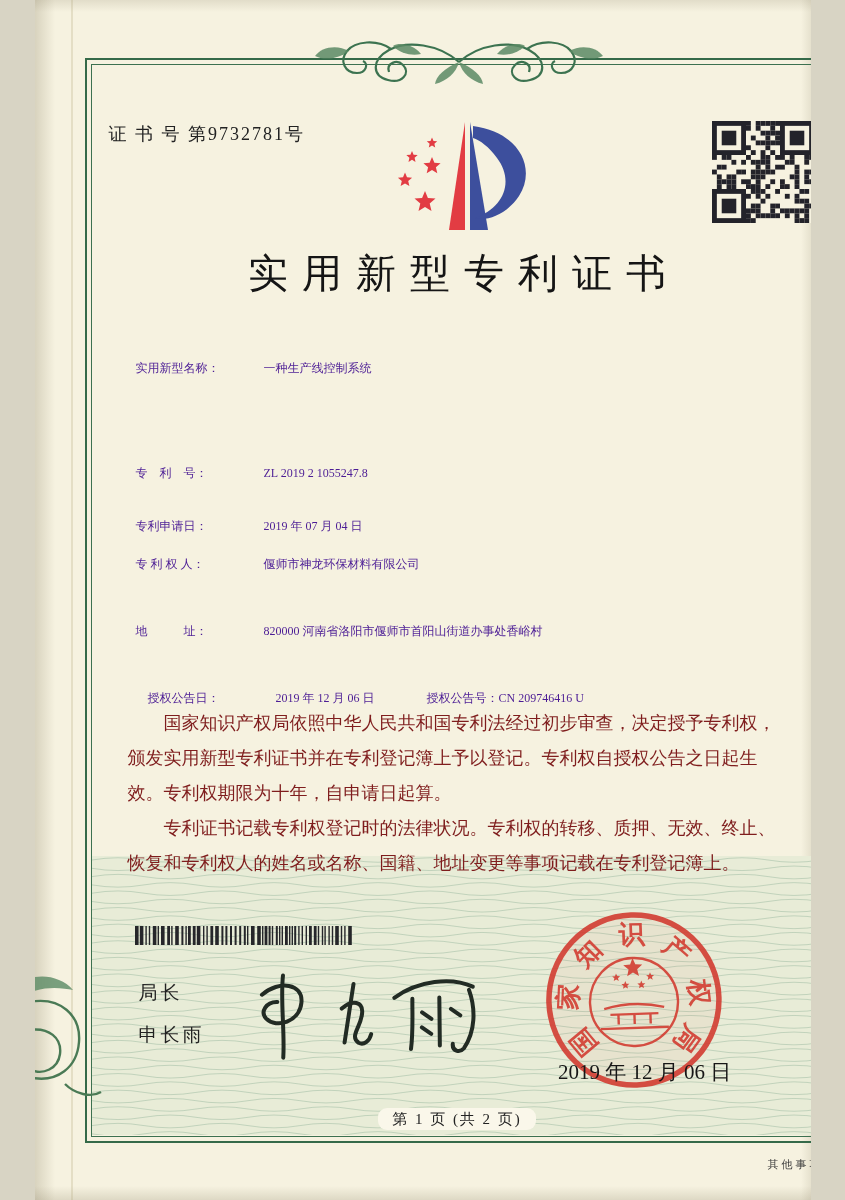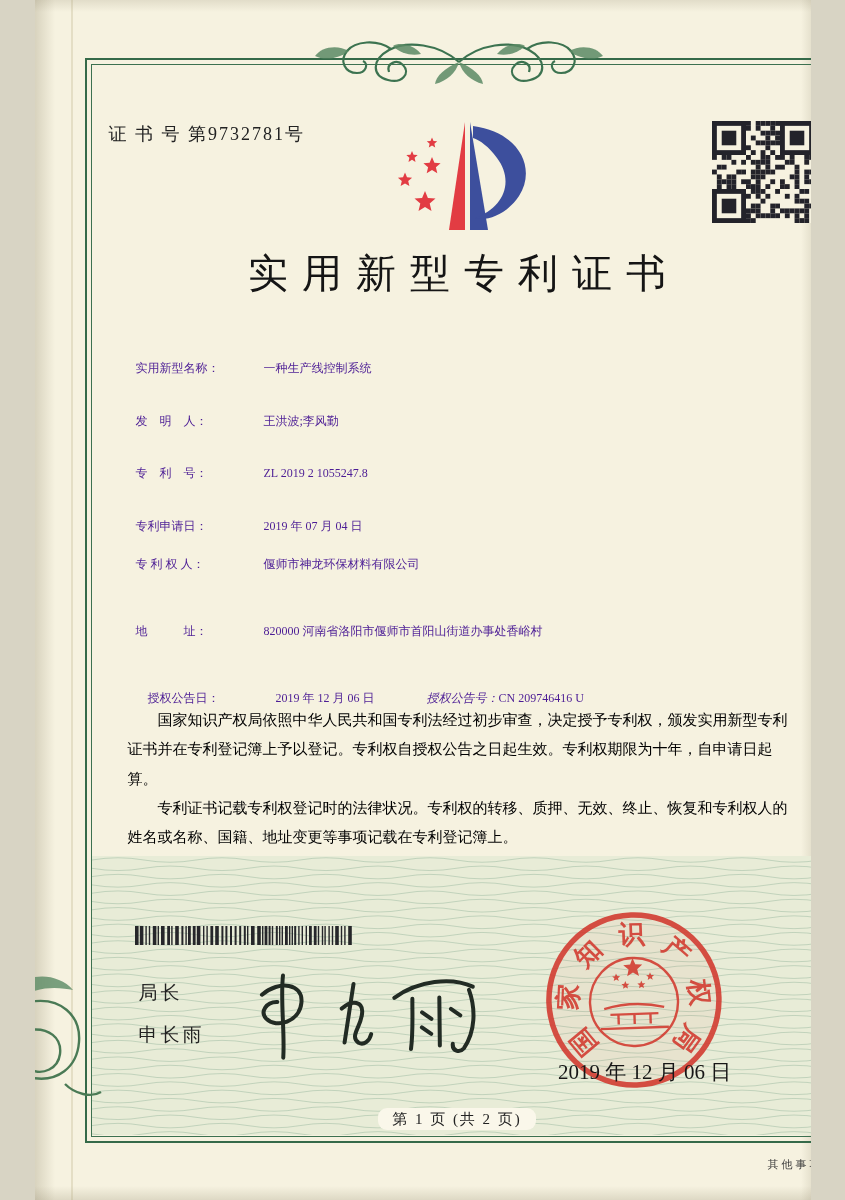--- a/index.html
+++ b/index.html
@@ -20,23 +20,23 @@
   .band{left:57px;top:856px;width:734px;height:279px;}
   
   .certno{left:74px;top:122px;font-size:18px;letter-spacing:2px;color:#222;}
   .logo{left:344px;top:116px;}
   .qr{left:677px;top:121px;}
   .title{left:0;top:246px;width:845px;text-align:center;font-size:40px;font-weight:400;
          letter-spacing:14px;text-indent:14px;color:#151515;}
   
   .row{left:95px;width:680px;height:28px;font-size:12px;color:#4c1d95;white-space:pre;margin-left:6px;}
   .lab{display:inline-block;min-width:128px;white-space:pre;}
-  .grant2{margin-left:52px;font-style:italic;}
-  
-  .paras{left:93px;top:706px;width:662px;font-size:15px;line-height:1.95;color:#000000;}
+  .grant2{margin-left:52px;}
+  
+  .paras{left:93px;top:706px;width:662px;font-size:18px;line-height:1.95;color:#7f1d1d;}
   .paras p{margin:0;text-indent:2em;}
   
   .barcode{left:100px;top:926px;}
   
   .director{left:104px;top:980px;font-size:19px;letter-spacing:3px;color:#222;}
   .director2{left:104px;top:1022px;font-size:19px;letter-spacing:3px;color:#222;}
   .sig{left:212px;top:955px;}
   .seal{left:503px;top:908px;transform:rotate(-2deg);}
   .sealdate{left:505px;top:1058px;width:210px;text-align:center;font-size:21px;color:#161616;white-space:pre;}
   .pageinfo{left:0;top:1110px;width:845px;text-align:center;font-size:15px;color:#222;}
@@ -281,21 +281,20 @@
       <rect x="75" y="5" width="25" height="25" fill="#f6f2e0"></rect>
       <rect x="80" y="10" width="15" height="15" fill="#23232a"></rect>
       <rect x="0" y="70" width="35" height="35" fill="#23232a"></rect>
       <rect x="5" y="75" width="25" height="25" fill="#f6f2e0"></rect>
       <rect x="10" y="80" width="15" height="15" fill="#23232a"></rect>
     </svg>
 
   <div class="abs title">实用新型专利证书</div>
 
   <div class="abs row" style="top:360px"><span class="lab">实用新型名称：</span><span>一种生产线控制系统</span></div>
-  <div class="abs row" style="top:413px"><span class="lab">发　明　人：</span><span>王洪波;李风勤</span></div>
   <div class="abs row" style="top:465px"><span class="lab">专　利　号：</span><span>ZL 2019 2 1055247.8</span></div>
   <div class="abs row" style="top:518px"><span class="lab">专利申请日：</span><span>2019 年 07 月 04 日</span></div>
   <div class="abs row" style="top:556px"><span class="lab">专 利 权 人：</span><span>偃师市神龙环保材料有限公司</span></div>
   <div class="abs row" style="top:623px"><span class="lab">地　　　址：</span><span>820000 河南省洛阳市偃师市首阳山街道办事处香峪村</span></div>
   <div class="abs row" style="top:675px">
     <span class="lab">授权公告日：</span><span>2019 年 12 月 06 日</span><span class="grant2">授权公告号：</span><span>CN 209746416 U</span>
   </div>
 
   <div class="abs paras">
     <p>国家知识产权局依照中华人民共和国专利法经过初步审查，决定授予专利权，颁发实用新型专利证书并在专利登记簿上予以登记。专利权自授权公告之日起生效。专利权期限为十年，自申请日起算。</p>

